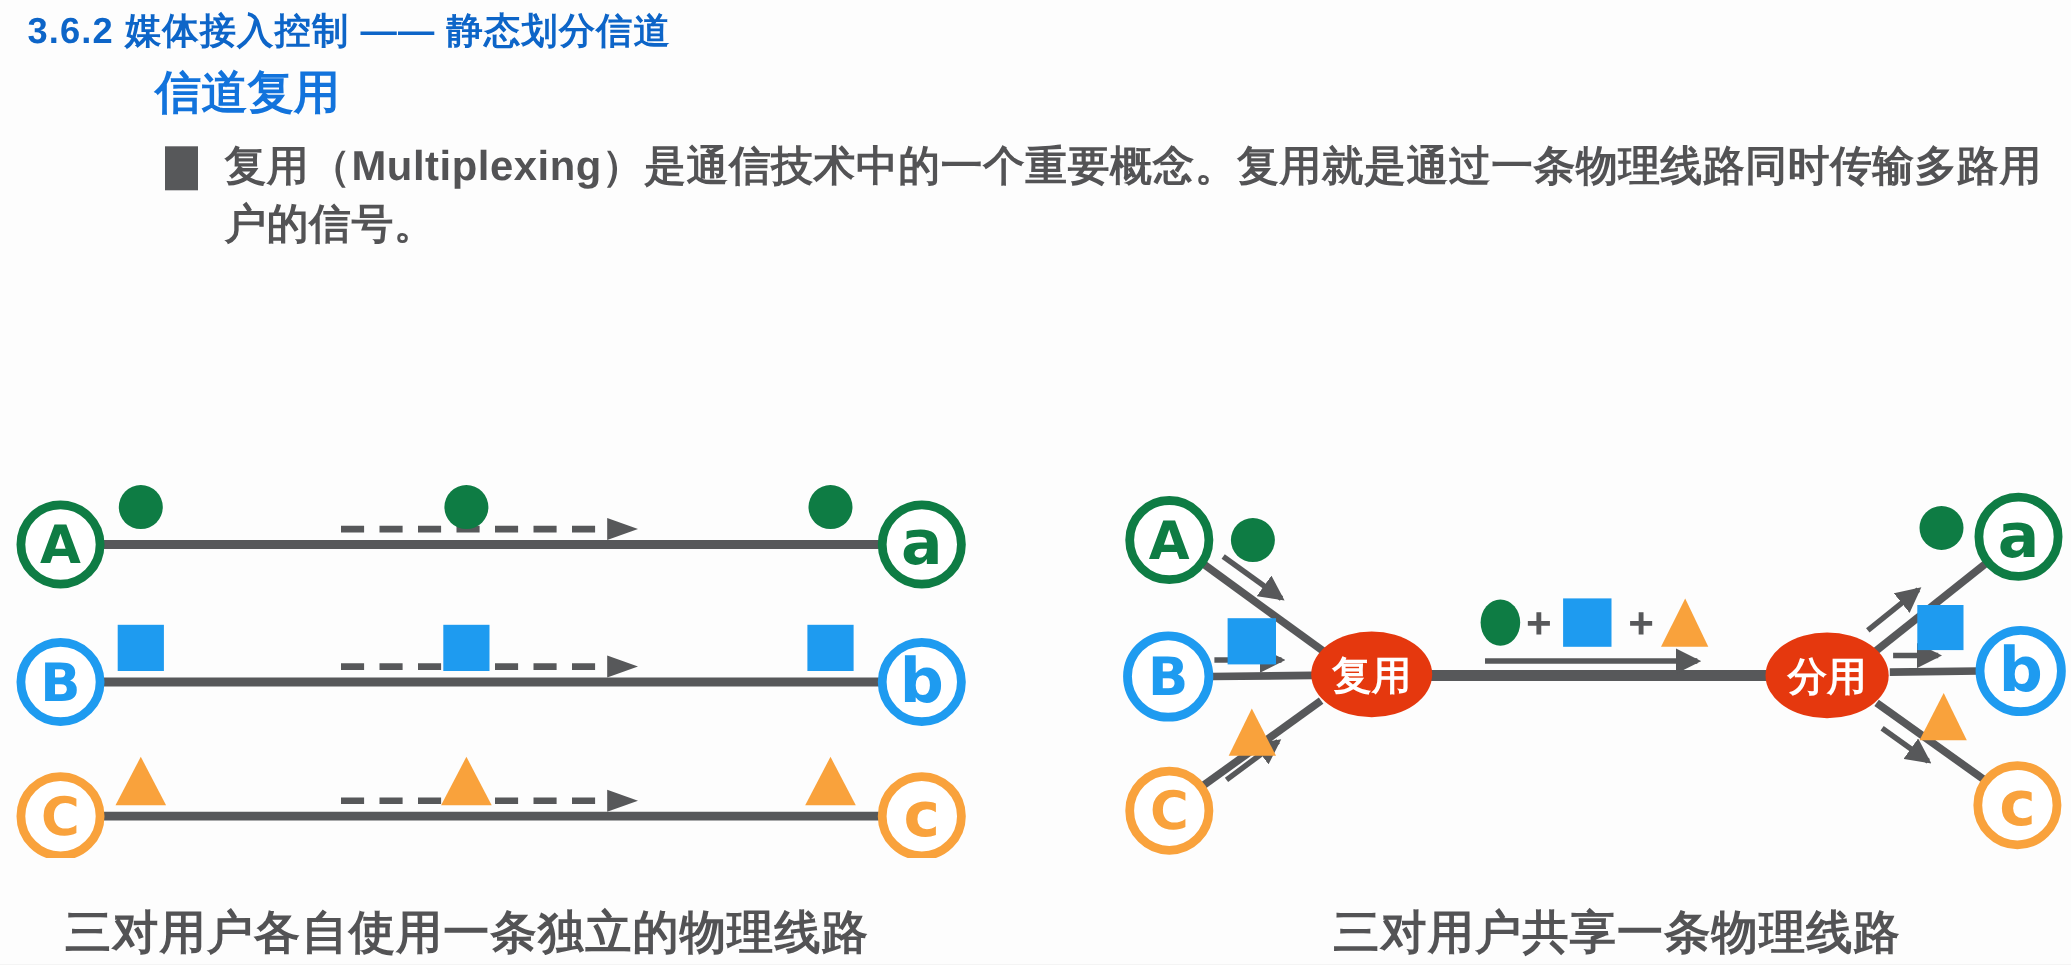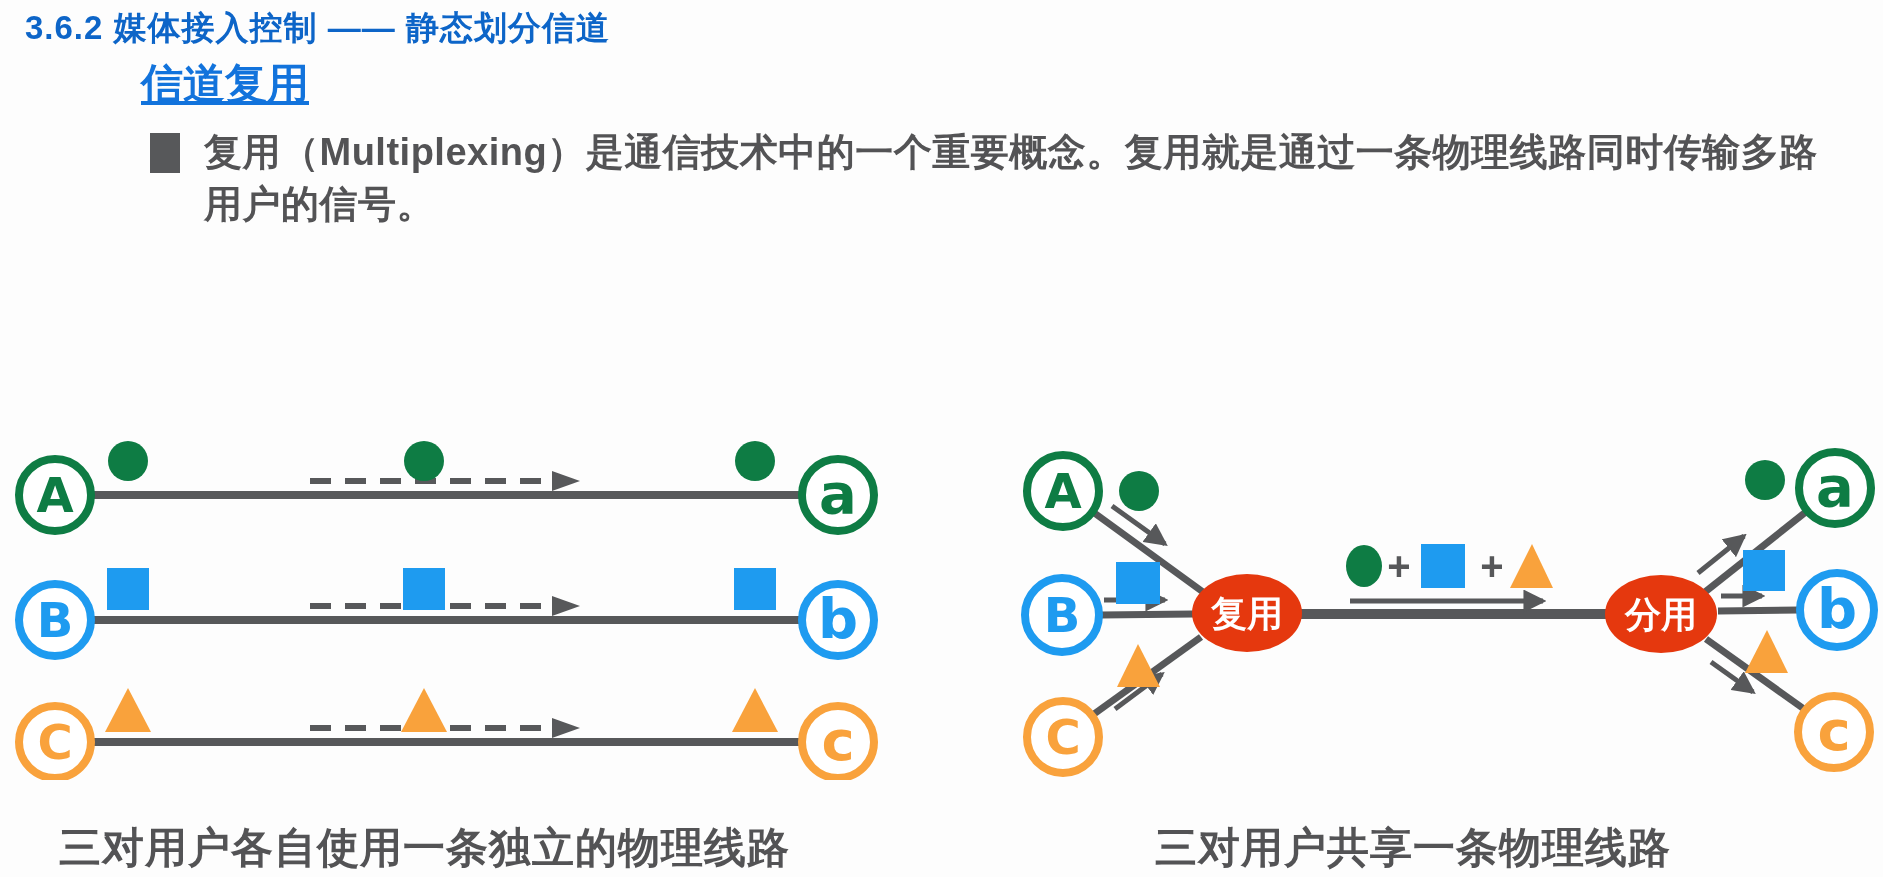--- a/index.html
+++ b/index.html
@@ -8,35 +8,34 @@
     overflow:hidden;font-family:"Liberation Sans","DejaVu Sans",sans-serif;
   }
   .abs{position:absolute;}
   #title{
     left:25px;top:6px;font-size:33px;font-weight:bold;color:var(--title-blue);
     letter-spacing:1px;white-space:nowrap;
   }
   #subtitle{
     left:141px;top:56px;font-size:42px;font-weight:bold;color:var(--subtitle-blue);
     white-space:nowrap;
-    text-decoration:underline;
   }
-  #bullets{left:150px;top:126px;width:1700px;display:flex;flex-direction:column;gap:16px;}
+  #bullets{left:150px;top:126px;width:1700px;display:flex;flex-direction:row;gap:16px;}
   .bullet{display:flex;align-items:flex-start;gap:24px;}
   .bullet-square{flex:0 0 auto;width:30px;height:40px;background:var(--line-gray);margin-top:7px;}
   .bullet-text{
     font-size:38px;font-weight:bold;color:var(--text-gray);line-height:1.38;
     width:1665px;letter-spacing:.5px;
   }
   .caption{
     font-size:42px;font-weight:bold;color:var(--text-gray);text-align:left;
     letter-spacing:1px;
   }
   #caption-left{left:59px;top:820px;width:800px;}
-  #caption-right{left:1155px;top:820px;width:660px;}
+  #caption-right{left:1212px;top:820px;width:660px;}
   
   .ring{fill:#fff;stroke-width:8px;}
   .ring.green{stroke:var(--green);} .ring.blue{stroke:var(--blue);} .ring.orange{stroke:var(--orange);}
   .letter{font-family:"DejaVu Sans","Liberation Sans",sans-serif;font-weight:bold;text-anchor:middle;}
   .letter.green{fill:var(--green);} .letter.blue{fill:var(--blue);} .letter.orange{fill:var(--orange);}
   .upper{font-size:48px;} .lower{font-size:56px;}
   .wire{stroke:var(--line-gray);stroke-width:8px;fill:none;}
   .spoke{stroke:var(--line-gray);stroke-width:7px;fill:none;}
   .flow{stroke:var(--line-gray);stroke-width:5px;fill:none;}
   .dashwire{stroke:var(--line-gray);stroke-width:6px;stroke-dasharray:21 14;fill:none;}

